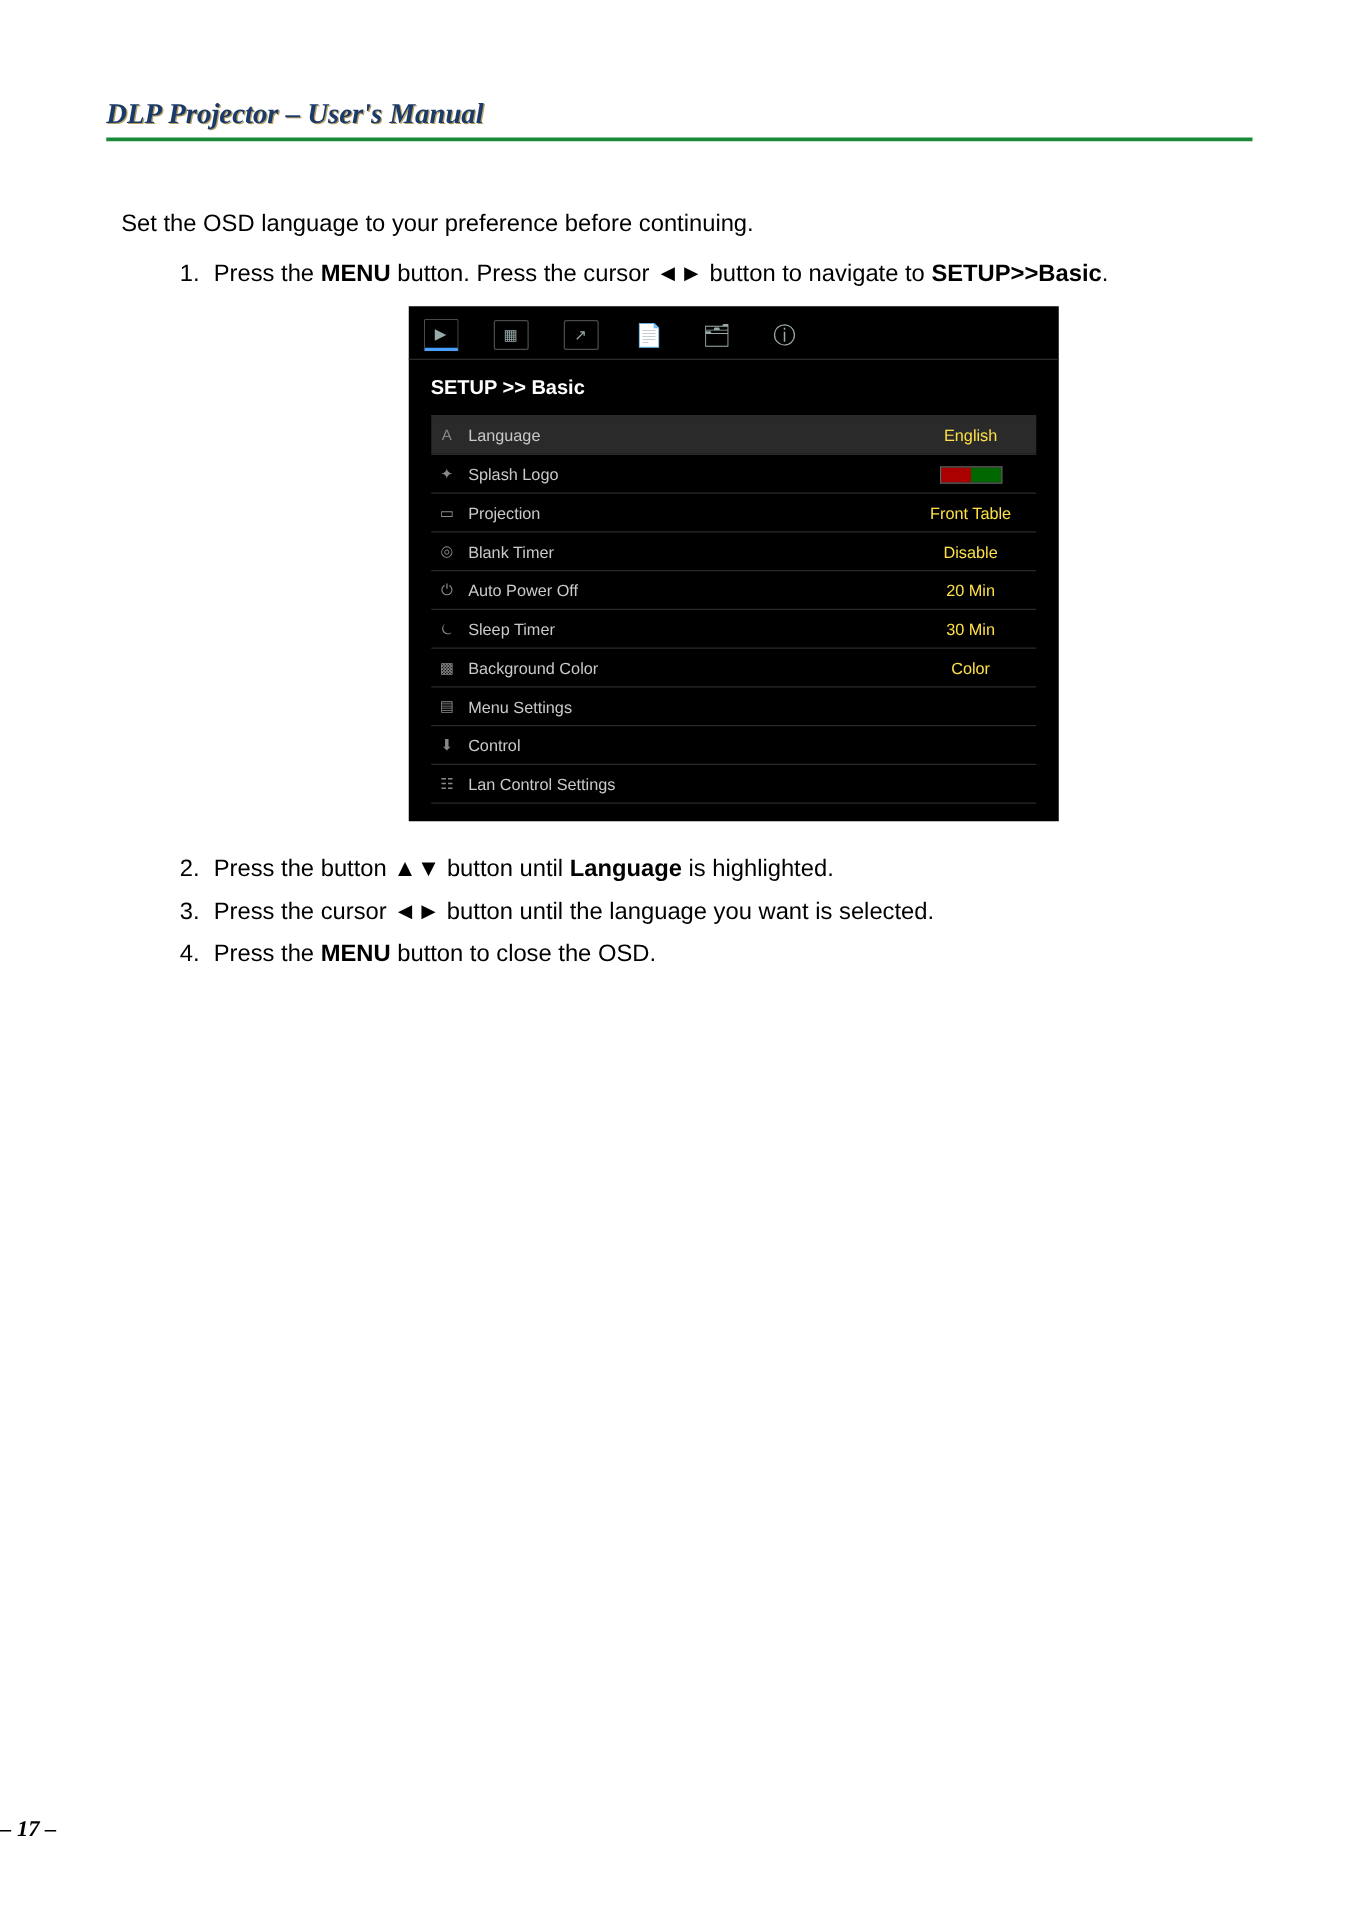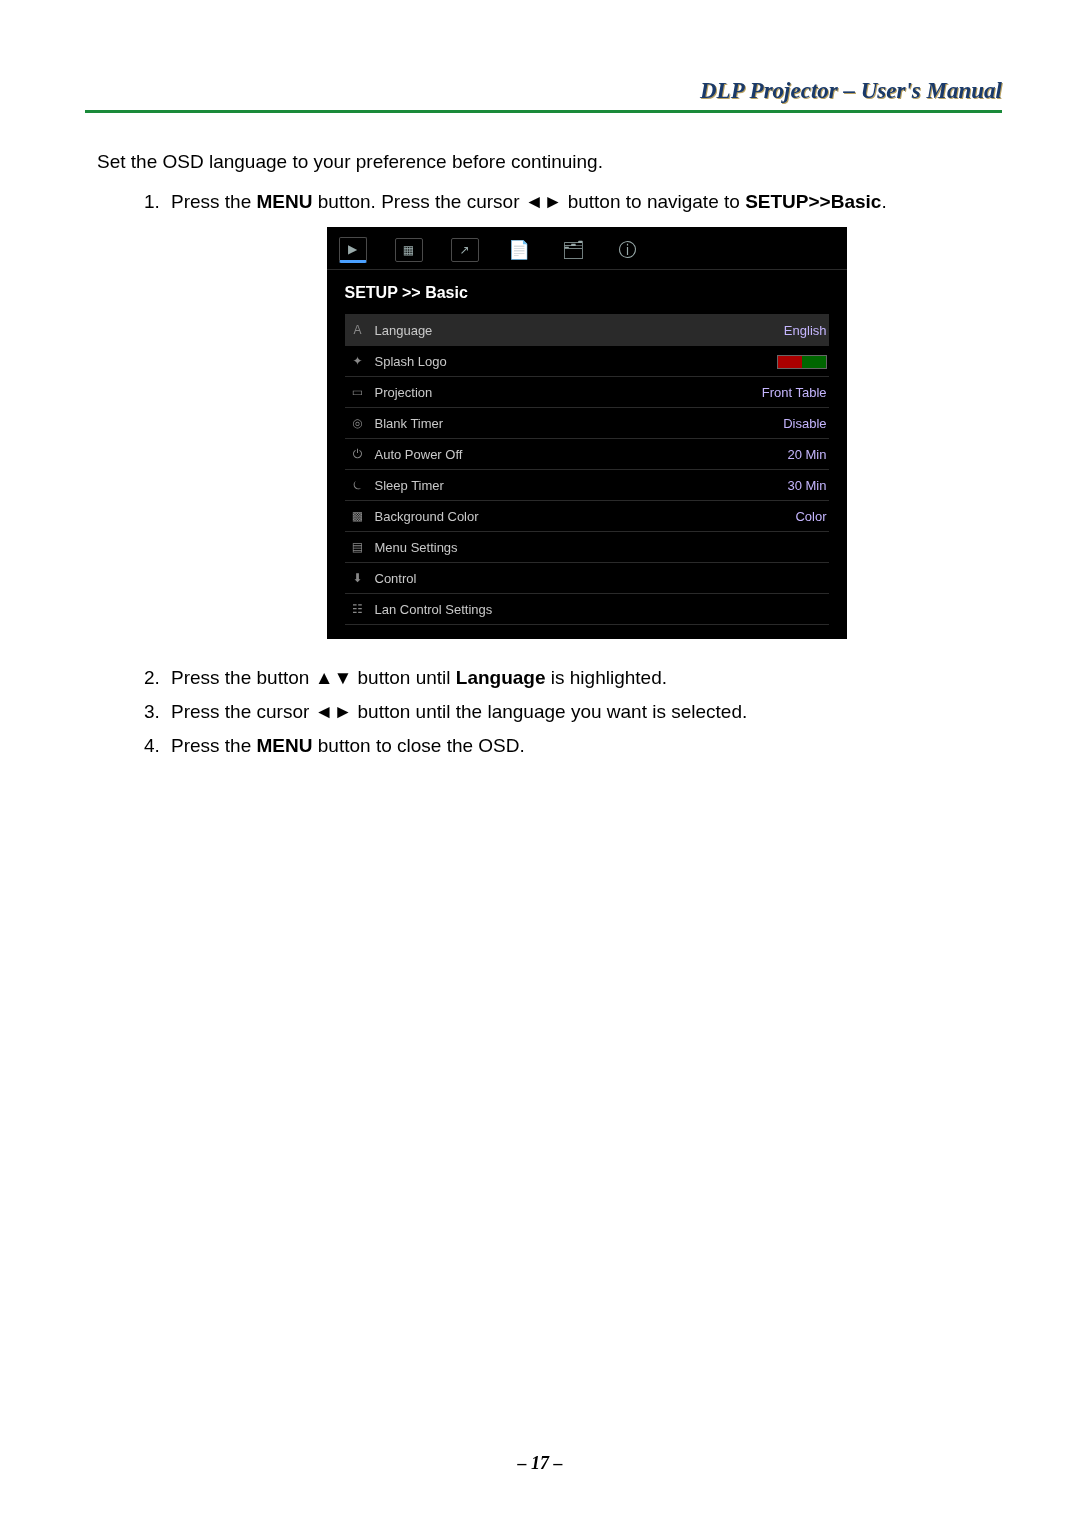--- a/index.html
+++ b/index.html
@@ -11,30 +11,29 @@
     width: 1080px;
   }
   .page {
     box-sizing: border-box;
     width: 1080px;
     min-height: 1528px;
     padding: 78px 78px 40px 85px;
     position: relative;
   }
   .header {
-    text-align: right;
     font-family: "Times New Roman", serif;
     font-style: italic;
     font-weight: bold;
     color: #1a3a6a;
     font-size: 23px;
     text-shadow: 1px 1px 0 #b8a060;
     padding-bottom: 6px;
     border-bottom: 3px solid #1a8a3a;
-    margin-bottom: 38px;
+    margin-bottom: 56px;
   }
   .h2 {
     color: #003399;
     font-weight: bold;
     font-size: 24px;
     margin-bottom: 20px;
   }
   .intro {
     font-size: 19px;
     margin-left: 12px;
@@ -100,33 +99,33 @@
   .osd-row:last-child { border-bottom: 1px solid #2a2a2a; }
   .osd-row.sel { background: #2a2a2a; }
   .osd-icon {
     width: 22px;
     text-align: center;
     color: #888;
     font-size: 12px;
     margin-right: 6px;
   }
   .osd-label { flex: 1; color: #c9c9c9; }
-  .osd-value { color: #c4b5fd; text-align: right; min-width: 100px; }
+  .osd-value { color: #fde047; text-align: center; min-width: 100px; }
   .osd-swatch {
     display: inline-block;
     width: 48px; height: 12px;
     background: linear-gradient(90deg, #a00 0%, #a00 50%, #060 50%, #060 100%);
     border: 1px solid #666;
     vertical-align: middle;
   }
   .footer {
     position: absolute;
     bottom: 54px;
     left: 0; right: 0;
-    text-align: center;
+    text-align: left;
     font-family: "Times New Roman", serif;
     font-style: italic;
     font-weight: bold;
     font-size: 18px;
   }
 </style>
 </head>
 <body>
 
 <div class="page">

